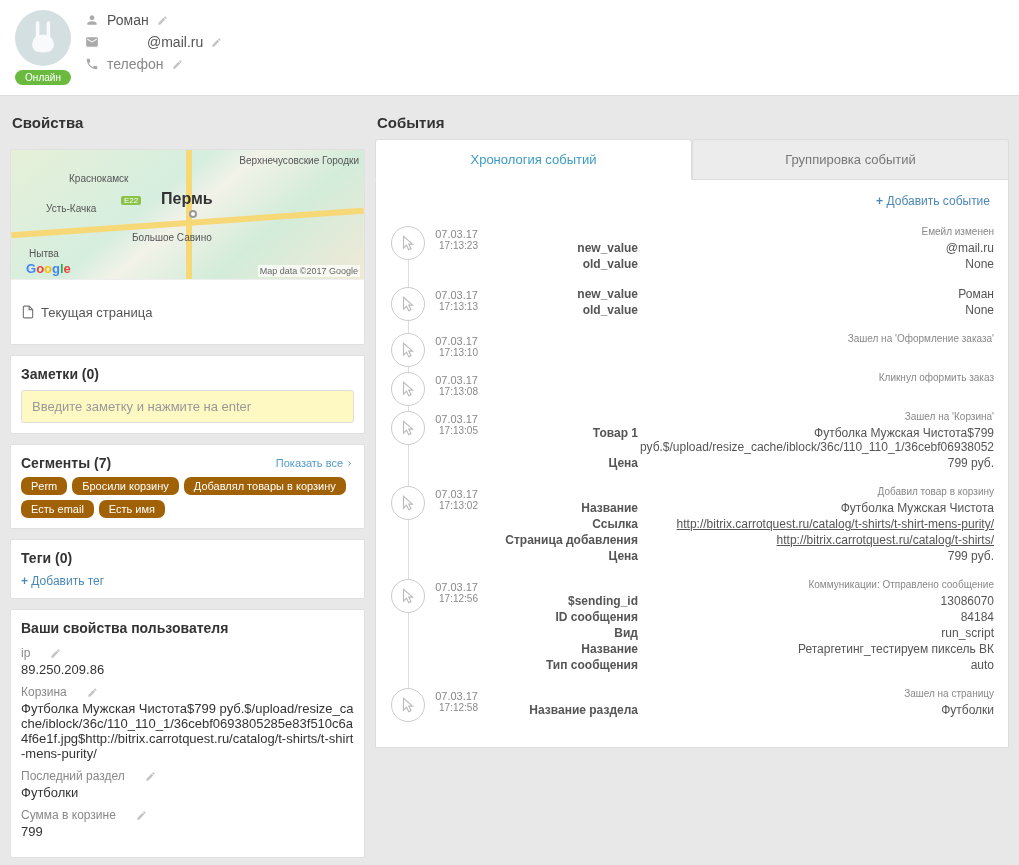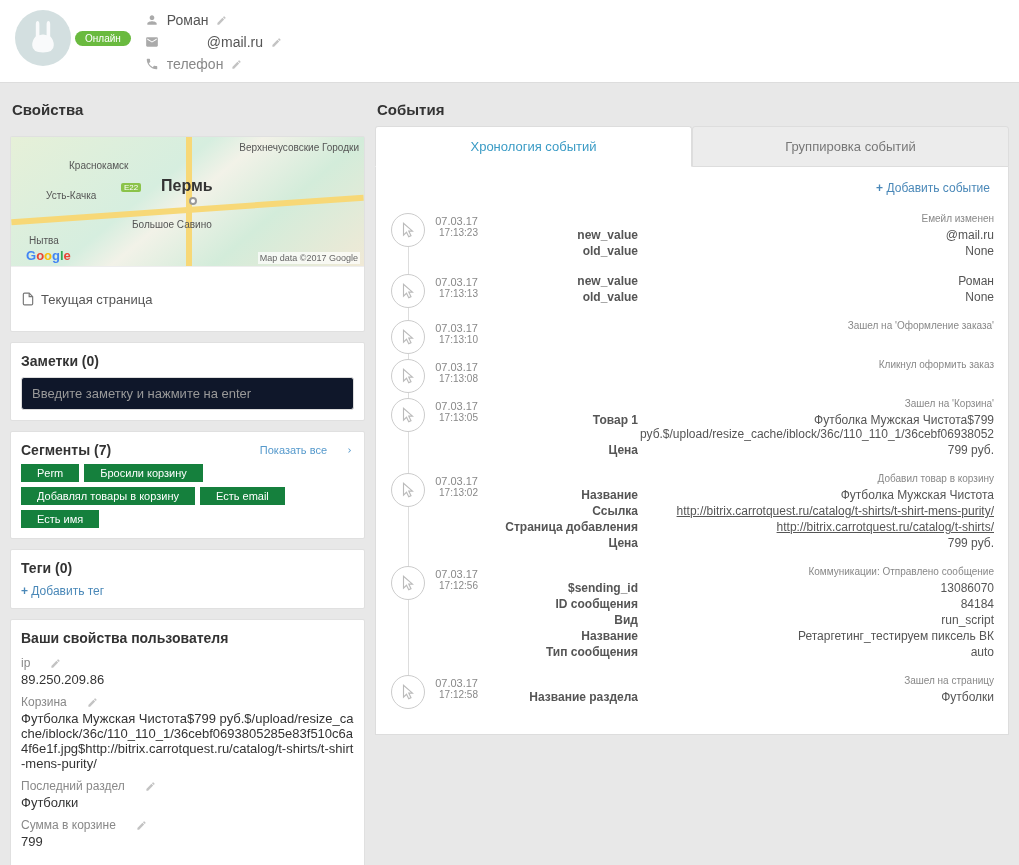--- a/index.html
+++ b/index.html
@@ -1,18 +1,18 @@
 <!DOCTYPE html>
 <html><head>
 <meta charset="utf-8">
 <style>
 * { box-sizing: border-box; margin: 0; padding: 0; }
 body { font-family: -apple-system, BlinkMacSystemFont, "Segoe UI", Arial, sans-serif; background: #e8e8e8; font-size: 13px; color: #333; width: 1019px; }
 .header { background: #fff; padding: 10px 15px; display: flex; align-items: flex-start; gap: 14px; border-bottom: 1px solid #ddd; }
-.avatar-block { display: flex; flex-direction: row; align-items: center; gap: 4px; }
+.avatar-block { display: flex; flex-direction: column; align-items: center; gap: 4px; }
 .avatar { width: 56px; height: 56px; border-radius: 50%; background: #d3dfe0; display: flex; align-items: center; justify-content: center; }
 .avatar svg { width: 30px; height: 36px; }
 .status-badge { background: #6aba3f; color: #fff; font-size: 10px; padding: 2px 10px; border-radius: 10px; font-weight: 500; }
 .contact-lines { display: flex; flex-direction: column; gap: 6px; padding-top: 2px; }
 .contact-line { display: flex; align-items: center; gap: 8px; color: #888; font-size: 14px; }
 .contact-line .val { color: #555; }
 .edit-icon { width: 11px; height: 11px; opacity: 0.5; cursor: pointer; }
 .layout { display: flex; gap: 10px; padding: 10px; }
 .left-col { width: 355px; display: flex; flex-direction: column; gap: 10px; }
 .right-col { flex: 1; }
@@ -25,25 +25,25 @@
 .map-road.r2 { width:6px; height:100%; top:0; left:175px; }
 .map-label { position:absolute; font-size:10px; color:#555; }
 .map-city { position:absolute; font-weight:700; font-size:16px; color:#333; }
 .map-pin { position:absolute; width:8px; height:8px; border:2px solid #999; border-radius:50%; background:#fff;}
 .google-badge { position:absolute; bottom:3px; left:15px; font-weight:700; font-size:13px; }
 .google-badge span:nth-child(1){color:#4285f4}.google-badge span:nth-child(2){color:#ea4335}.google-badge span:nth-child(3){color:#fbbc05}.google-badge span:nth-child(4){color:#4285f4}.google-badge span:nth-child(5){color:#34a853}.google-badge span:nth-child(6){color:#ea4335}
 .map-attrib { position:absolute; bottom:2px; right:4px; font-size:9px; color:#666; background:rgba(255,255,255,0.7); padding:1px 2px;}
 .current-page { display: flex; align-items: center; gap: 6px; padding: 24px 10px; color: #555; cursor:pointer; }
 .panel-header { display: flex; justify-content: space-between; align-items: center; margin-bottom: 6px; }
 .panel-title { font-size: 14px; font-weight: 600; color: #333; }
-.show-all { font-size: 11px; color: #5599cc; cursor: pointer; display:flex; align-items:center; gap:18px;}
-.note-input { width: 100%; padding: 8px 10px; border: 1px solid #ddd; border-radius: 3px; font-size: 13px; color: #888; background:#0f172a;}
+.show-all { font-size: 11px; color: #5599cc; cursor: pointer; display:flex; align-items:center; gap:2px;}
+.note-input { width: 100%; padding: 8px 10px; border: 1px solid #ddd; border-radius: 3px; font-size: 13px; color: #888; background:#fef9c3;}
 .note-input::placeholder { color:#999; }
 .chips { display: flex; flex-wrap: wrap; gap: 5px; }
-.chip { background: #15803d; color: #fff; font-size: 11px; padding: 3px 16px; border-radius: 0; }
+.chip { background: #a16207; color: #fff; font-size: 11px; padding: 3px 10px; border-radius: 7px; }
 .add-tag { color: #4a88b8; font-size: 12px; cursor: pointer; }
 .prop-row { margin-bottom: 8px; }
 .prop-label { font-size: 12px; color: #888; display:flex; align-items:center; gap:20px; }
 .prop-value { font-size: 13px; color: #333; margin-top: 2px; word-break: break-all; }
 .tabs { display: flex; }
 .tab { flex: 1; padding: 12px; text-align: center; font-size: 13px; border: 1px solid #ddd; cursor: pointer; background:#ececec; color:#777; border-top-left-radius: 3px; border-top-right-radius:3px;}
 .tab.active { background: #fff; color: #3a9bc5; border-bottom: 1px solid #fff; }
 .events-body { background: #fff; border: 1px solid #ddd; border-top: none; padding: 14px 14px 14px 8px; }
 .add-event { text-align: right; color: #4a88b8; font-size: 12px; cursor: pointer; margin-bottom: 18px; padding-right:4px;}
 .timeline { position: relative; padding-left: 40px; }

